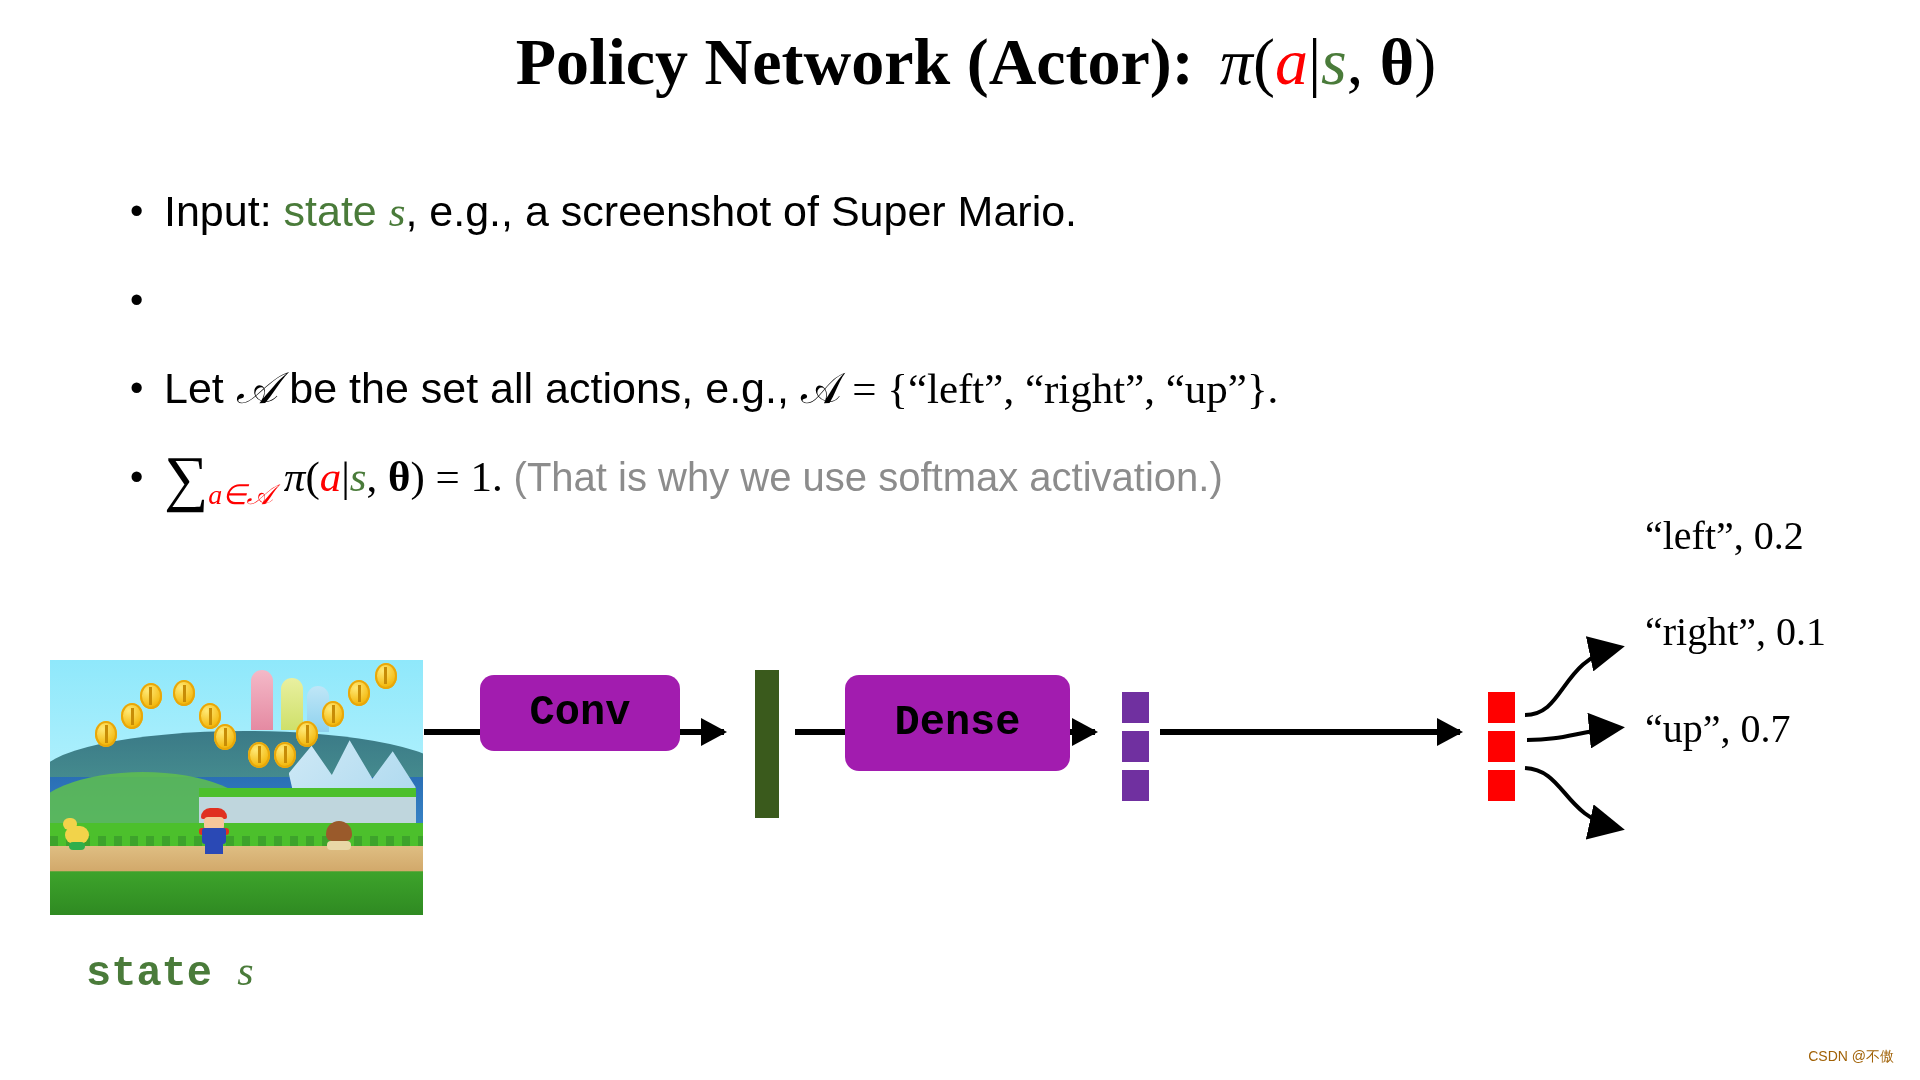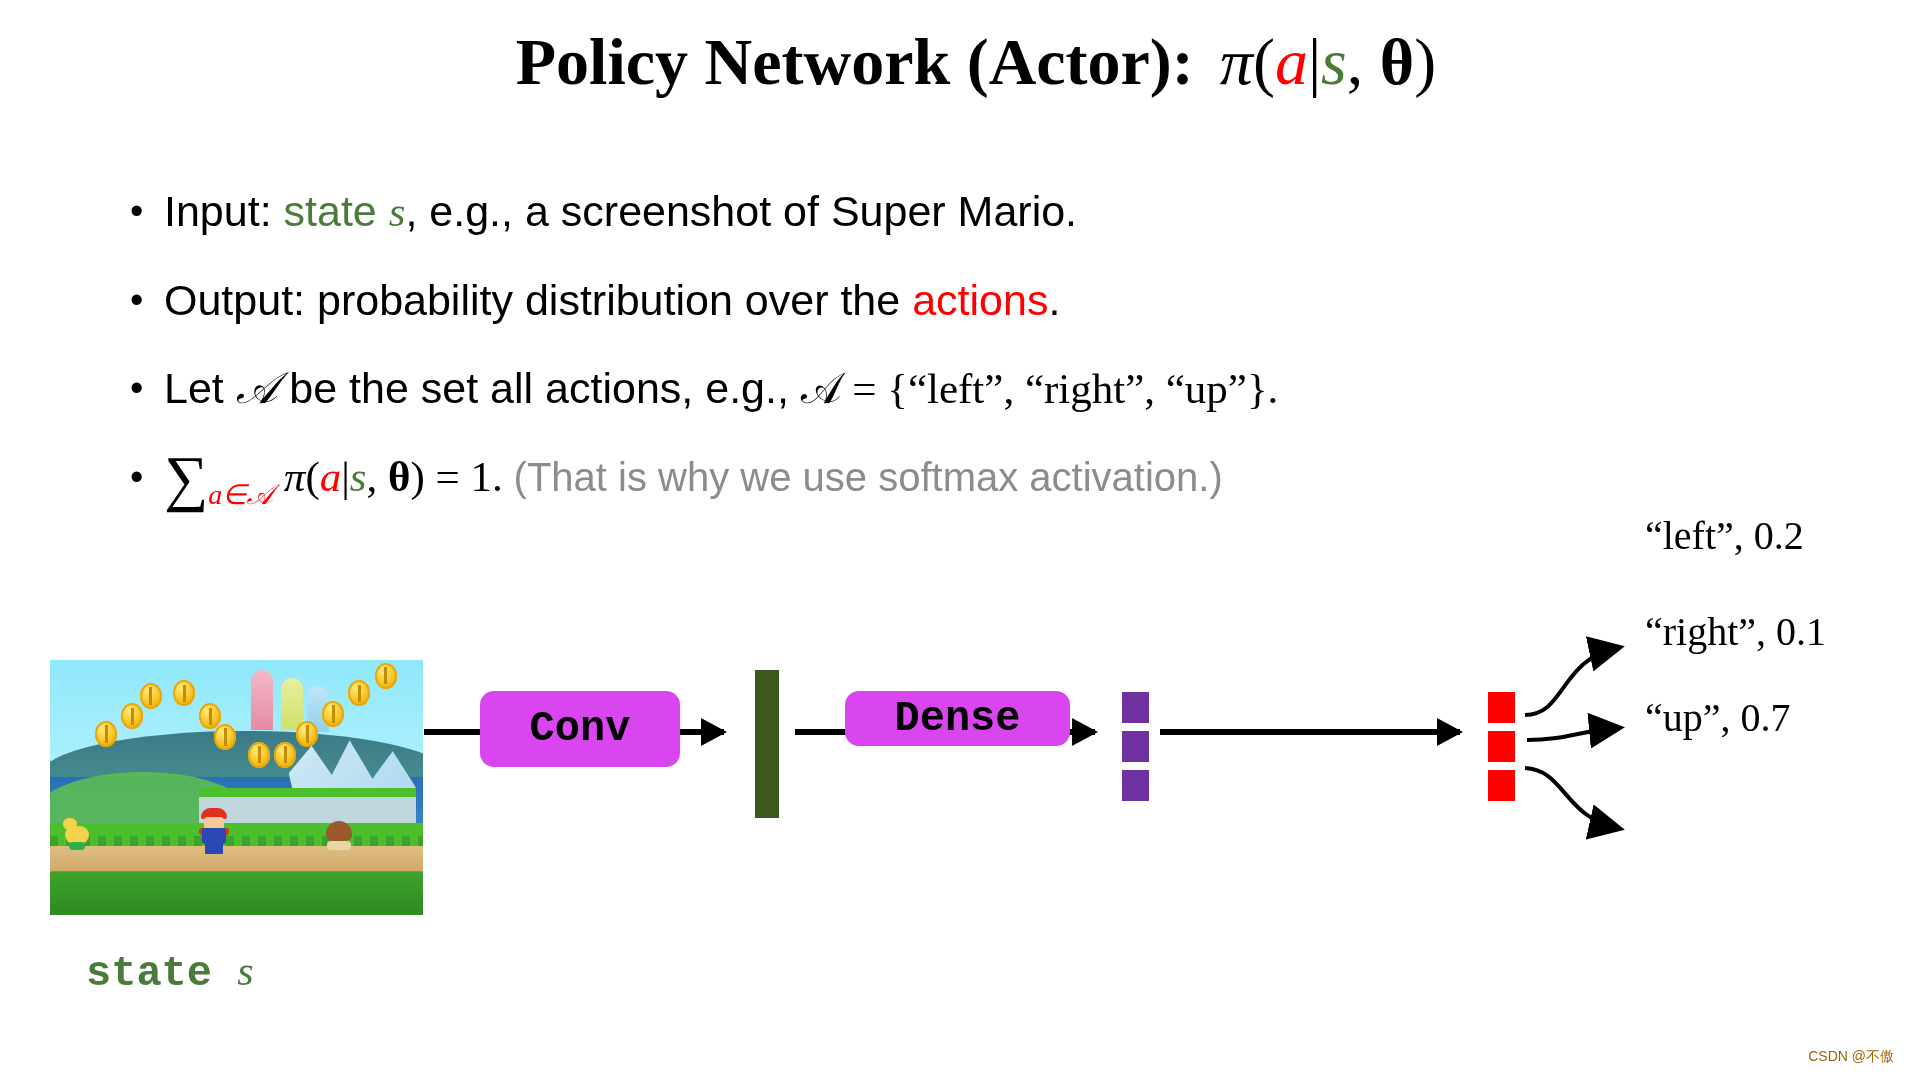--- a/index.html
+++ b/index.html
@@ -88,28 +88,27 @@
   .tower{position:absolute;top:4%;width:22px;height:60px;border-radius:11px 11px 0 0;}
 
   .state-cap{
     position:absolute;left:86px;top:410px;font-size:42px;font-weight:bold;color:#4A7B3A;
     font-family:"Liberation Mono", monospace;white-space:nowrap;margin-top:17px;
   }
   .state-cap .si{font-family:"Liberation Serif", serif;font-style:italic;font-weight:normal;font-size:42px;}
 
   
   .lbox{
-    position:absolute;background:#d946ef;border-radius:14px;
+    position:absolute;background:#a21caf;border-radius:14px;
     font-family:"Liberation Mono", monospace;font-weight:bold;
     display:flex;align-items:center;justify-content:center;
     color:#000;
-    margin-top:16px;
   }
   #box-conv{left:480px;top:155px;width:200px;height:76px;font-size:42px;}
-  #box-dense{left:845px;top:155px;width:225px;height:55px;font-size:42px;}
+  #box-dense{left:845px;top:155px;width:225px;height:96px;font-size:42px;}
   #box-softmax{left:1195px;top:155px;width:250px;height:76px;font-size:42px;}
 
   
   .greenbar{position:absolute;left:755px;top:150px;width:24px;height:148px;background:#3A5A1C;}
 
   
   .stack{position:absolute;display:flex;flex-direction:column;gap:8px;}
   #purple-stack{left:1122px;top:172px;}
   #purple-stack .cell{width:27px;height:31px;background:#7030A0;}
   #red-stack{left:1488px;top:172px;}
@@ -150,21 +149,20 @@
 
   <div class="bullets">
 
     <div class="bul">
       <span class="dot">•</span>
       <span class="btxt"><span>Input: </span><span class="green">state </span><span class="green mi serifmath">s</span><span>, e.g., a screenshot of Super Mario.</span></span>
     </div>
 
     <div class="bul">
       <span class="dot">•</span>
-      <span class="btxt"><span>Output: probability distribution over the </span><span class="red">actions</span><span>.</span></span>
     </div>
 
     <div class="bul">
       <span class="dot">•</span>
       <span class="btxt"><span>Let </span><span class="cal">𝒜</span><span> be the set all actions, e.g., </span><span class="serifmath">𝒜 = {“left”, “right”, “up”}.</span></span>
     </div>
 
     <div class="bul b4">
       <span class="dot">•</span>
       <span class="btxt serifmath"><span class="sum">∑</span><span class="sub red">a</span><span class="sub red">∈</span><span class="sub red">𝒜</span>&nbsp;<span class="mi">π</span><span>(</span><span class="mi red">a</span><span>|</span><span class="mi green">s</span><span>, </span><span class="bld">θ</span><span>)</span><span> = 1. </span><span class="gray" style="font-family:'Liberation Sans',sans-serif;font-size:40px;">(That is why we use softmax activation.)</span></span>
@@ -244,18 +242,18 @@
           <path d="M0,0 L9,4.5 L0,9 z" fill="#000"></path>
         </marker>
       </defs>
       <path d="M20,95 C60,95 55,40 112,28" stroke="#000" stroke-width="4" fill="none" marker-end="url(#ah)"></path>
       <path d="M22,120 C60,120 70,112 112,108" stroke="#000" stroke-width="4" fill="none" marker-end="url(#ah)"></path>
       <path d="M20,148 C60,150 58,196 112,208" stroke="#000" stroke-width="4" fill="none" marker-end="url(#ah)"></path>
     </svg>
 
     <div class="outlbl" id="out-left" style="top:-8px;">“left”, 0.2</div>
     <div class="outlbl" id="out-right" style="top:88px;">“right”, 0.1</div>
-    <div class="outlbl" id="out-up" style="top:174px;font-family:Liberation Serif, serif;">“up”, 0.7</div>
+    <div class="outlbl" id="out-up" style="top:185px;font-family:Liberation Serif, serif;">“up”, 0.7</div>
 
   </div>
 
   <div class="watermark">CSDN @不傲</div>
 </div>
 
 </body></html>

